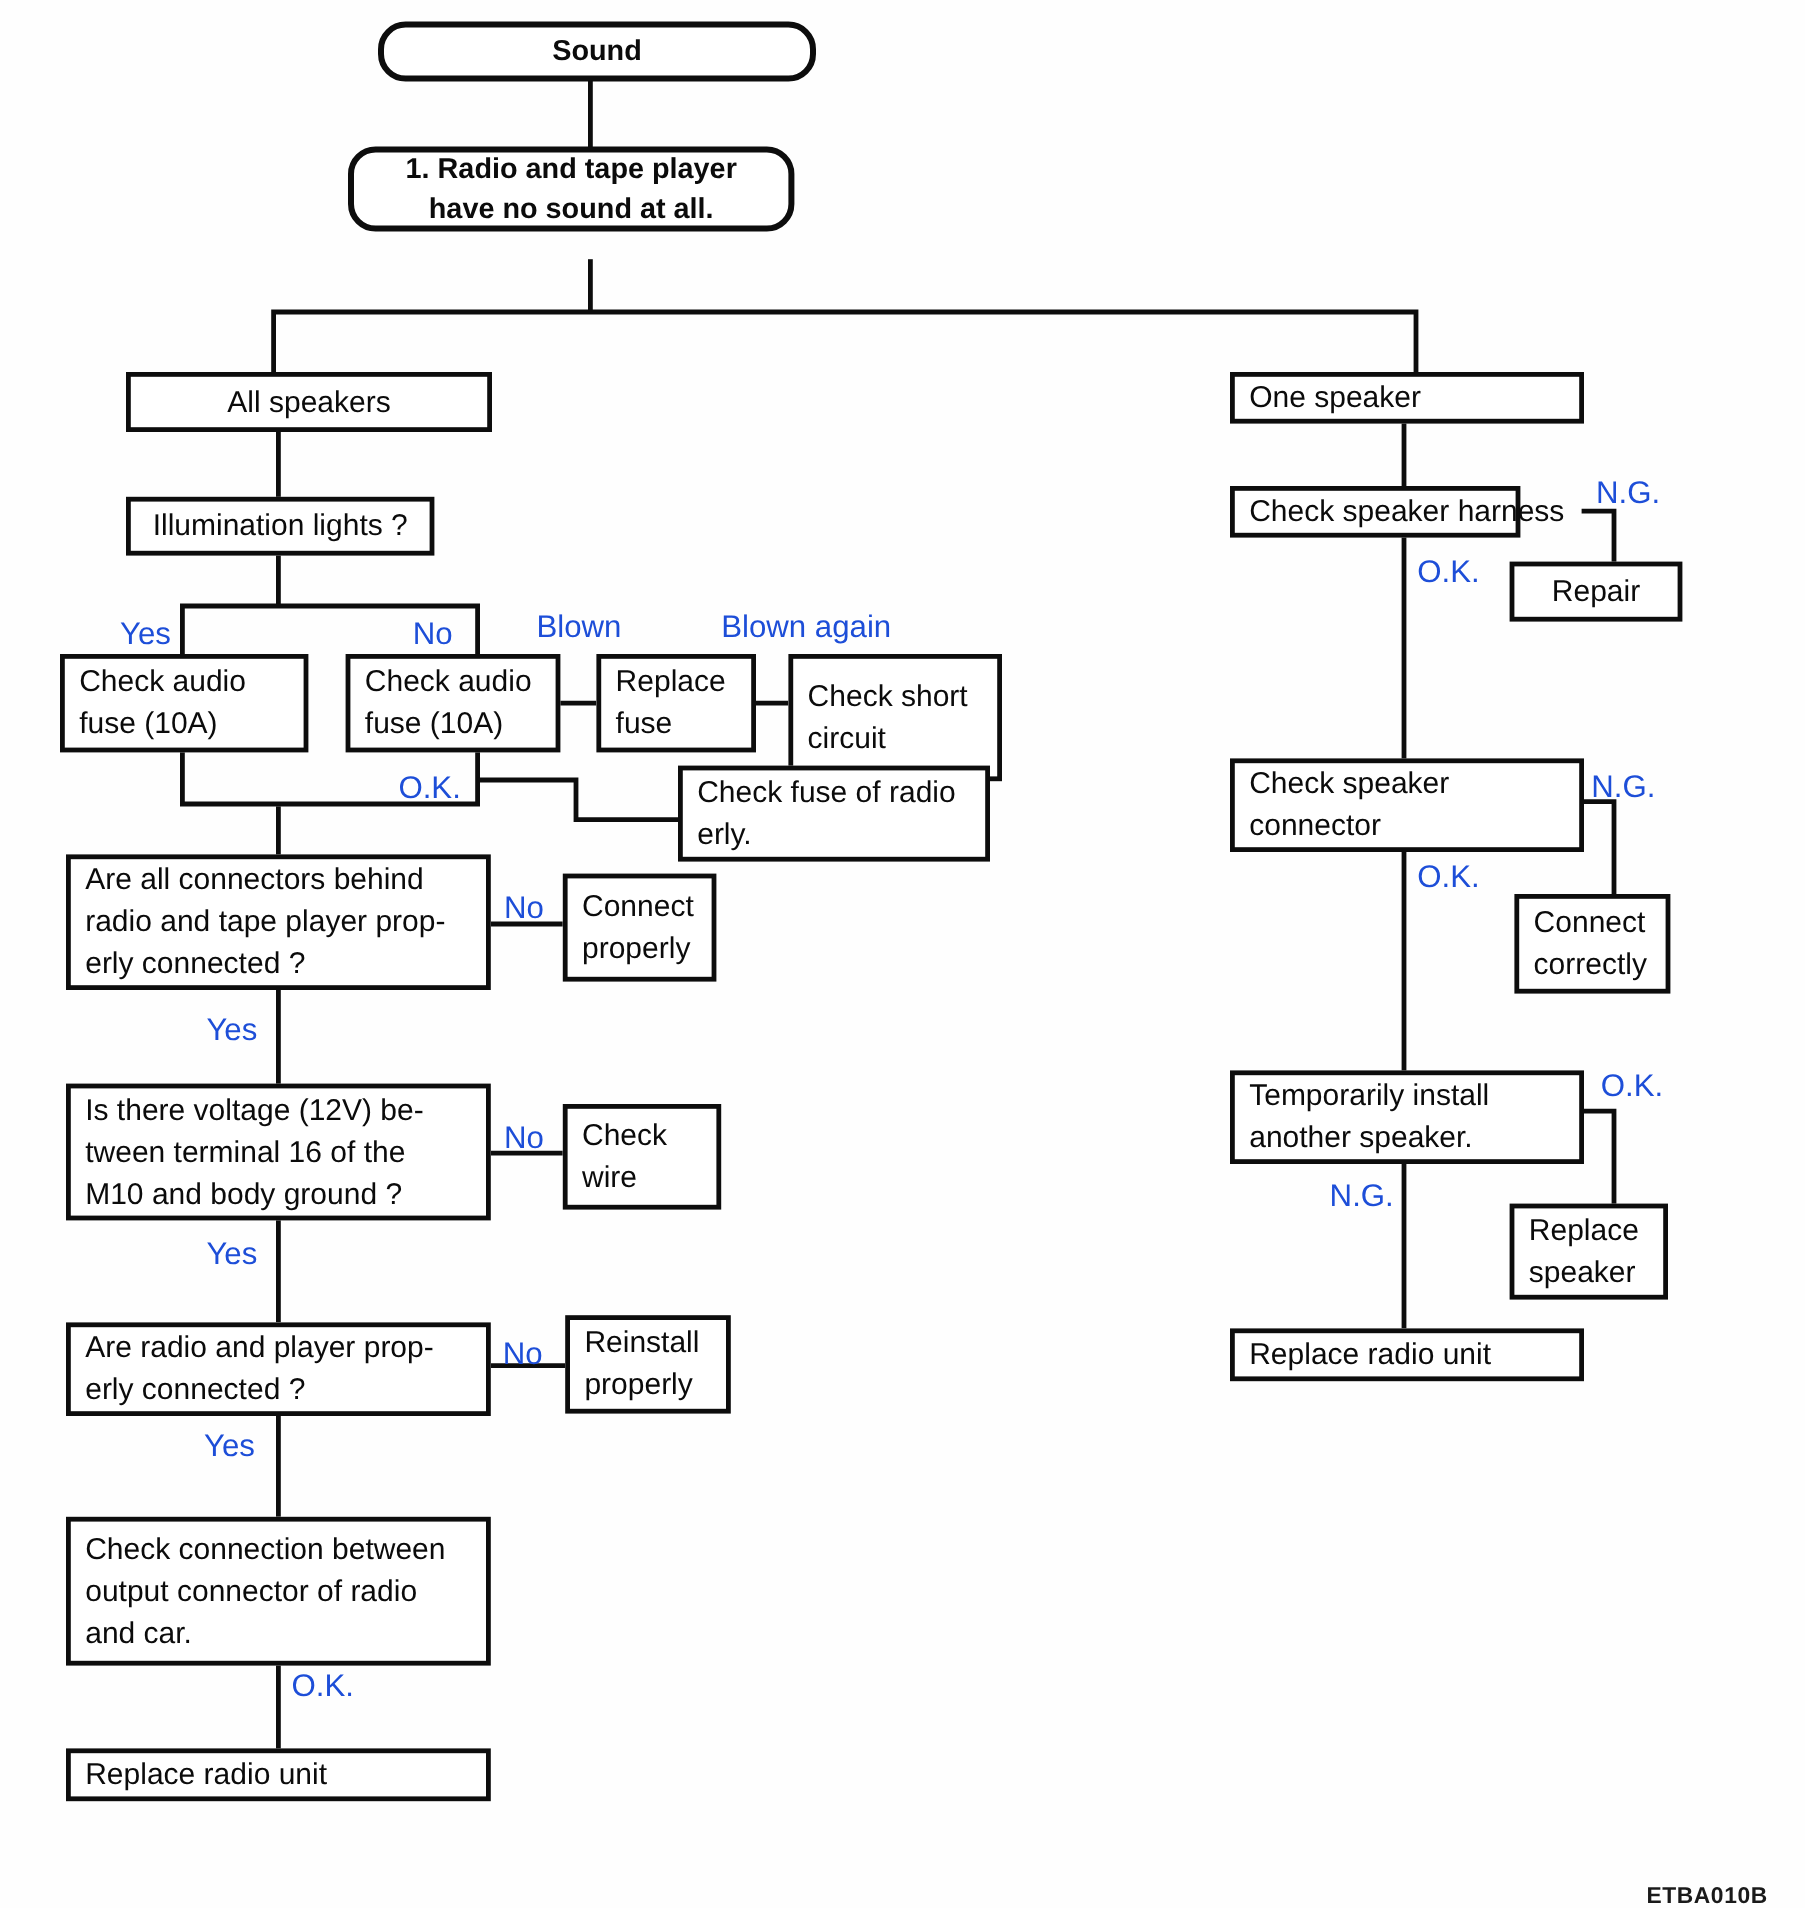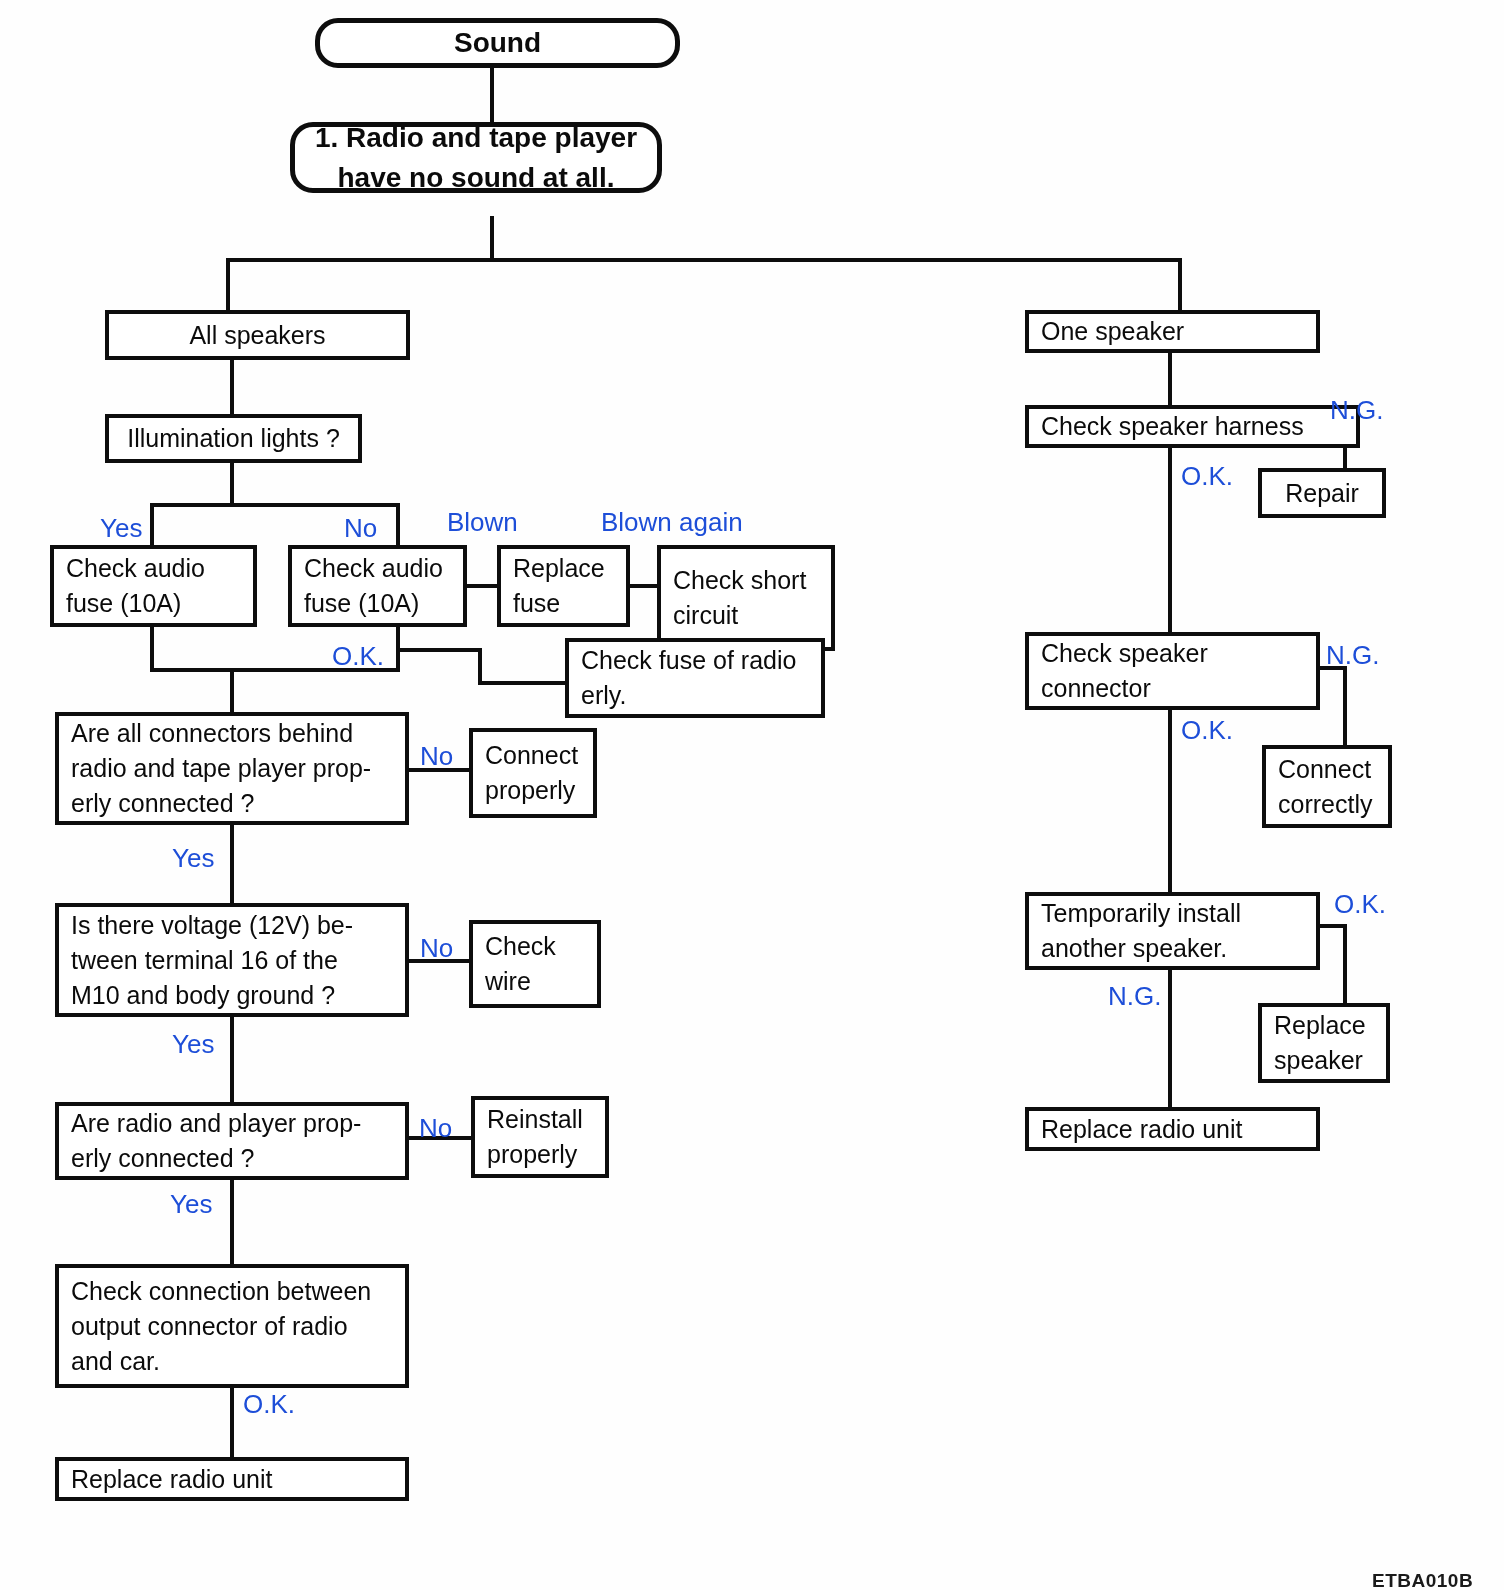--- a/index.html
+++ b/index.html
@@ -9,21 +9,21 @@
     font-family:"Liberation Sans", sans-serif;color:#0b0b0b;overflow:hidden;
   }
   .wires{position:absolute;left:0;top:0;width:1504px;height:1590px;}
   .wires path{stroke:#0d0d0d;stroke-width:4;fill:none;}
   .node{
     position:absolute;box-sizing:border-box;border:4px solid #0d0d0d;background:#fff;
     display:flex;align-items:center;justify-content:flex-start;
     padding:2px 12px;font-size:25px;line-height:1.4;white-space:pre;
   }
   .center{justify-content:center;text-align:center;}
-  .hdr{border-width:5px;font-weight:bold;font-size:28px;border-radius:23px;}
+  .hdr{border-width:5px;font-weight:bold;font-size:24px;border-radius:23px;}
   .lbl{position:absolute;font-size:26px;white-space:nowrap;color:#1d4ed8;}
   .code{position:absolute;font-size:19px;font-weight:bold;letter-spacing:.5px;color:#1a1a1a;margin-top:28px;}
 </style>
 </head>
 <body>
 
 <div class="canvas">
 
   <svg class="wires" viewBox="0 0 1504 1590" xmlns="http://www.w3.org/2000/svg">
 
@@ -113,24 +113,24 @@
 properly</div>
   <div class="lbl" style="left:170px;top:1189px">Yes</div>
 
   <div class="node" style="left:55px;top:1264px;width:354px;height:124px">Check connection between
 output connector of radio
 and car.</div>
   <div class="lbl" style="left:243px;top:1389px">O.K.</div>
   <div class="node" style="left:55px;top:1457px;width:354px;height:44px">Replace radio unit</div>
 
   <div class="node" style="left:1025px;top:310px;width:295px;height:43px">One speaker</div>
-  <div class="node" style="left:1025px;top:405px;width:335px;height:43px">Check speaker harness</div>
+  <div class="node" style="left:1025px;top:405px;width:242px;height:43px">Check speaker harness</div>
   <div class="lbl" style="left:1330px;top:395px">N.G.</div>
   <div class="lbl" style="left:1181px;top:461px">O.K.</div>
-  <div class="node center" style="left:1258px;top:468px;width:128px;height:50px">Repair</div>
+  <div class="node center" style="left:1258px;top:468px;width:144px;height:50px">Repair</div>
 
   <div class="node" style="left:1025px;top:632px;width:295px;height:78px">Check speaker
 connector</div>
   <div class="lbl" style="left:1326px;top:640px">N.G.</div>
   <div class="lbl" style="left:1181px;top:715px">O.K.</div>
   <div class="node" style="left:1262px;top:745px;width:130px;height:83px">Connect
 correctly</div>
 
   <div class="node" style="left:1025px;top:892px;width:295px;height:78px">Temporarily install
 another speaker.</div>

